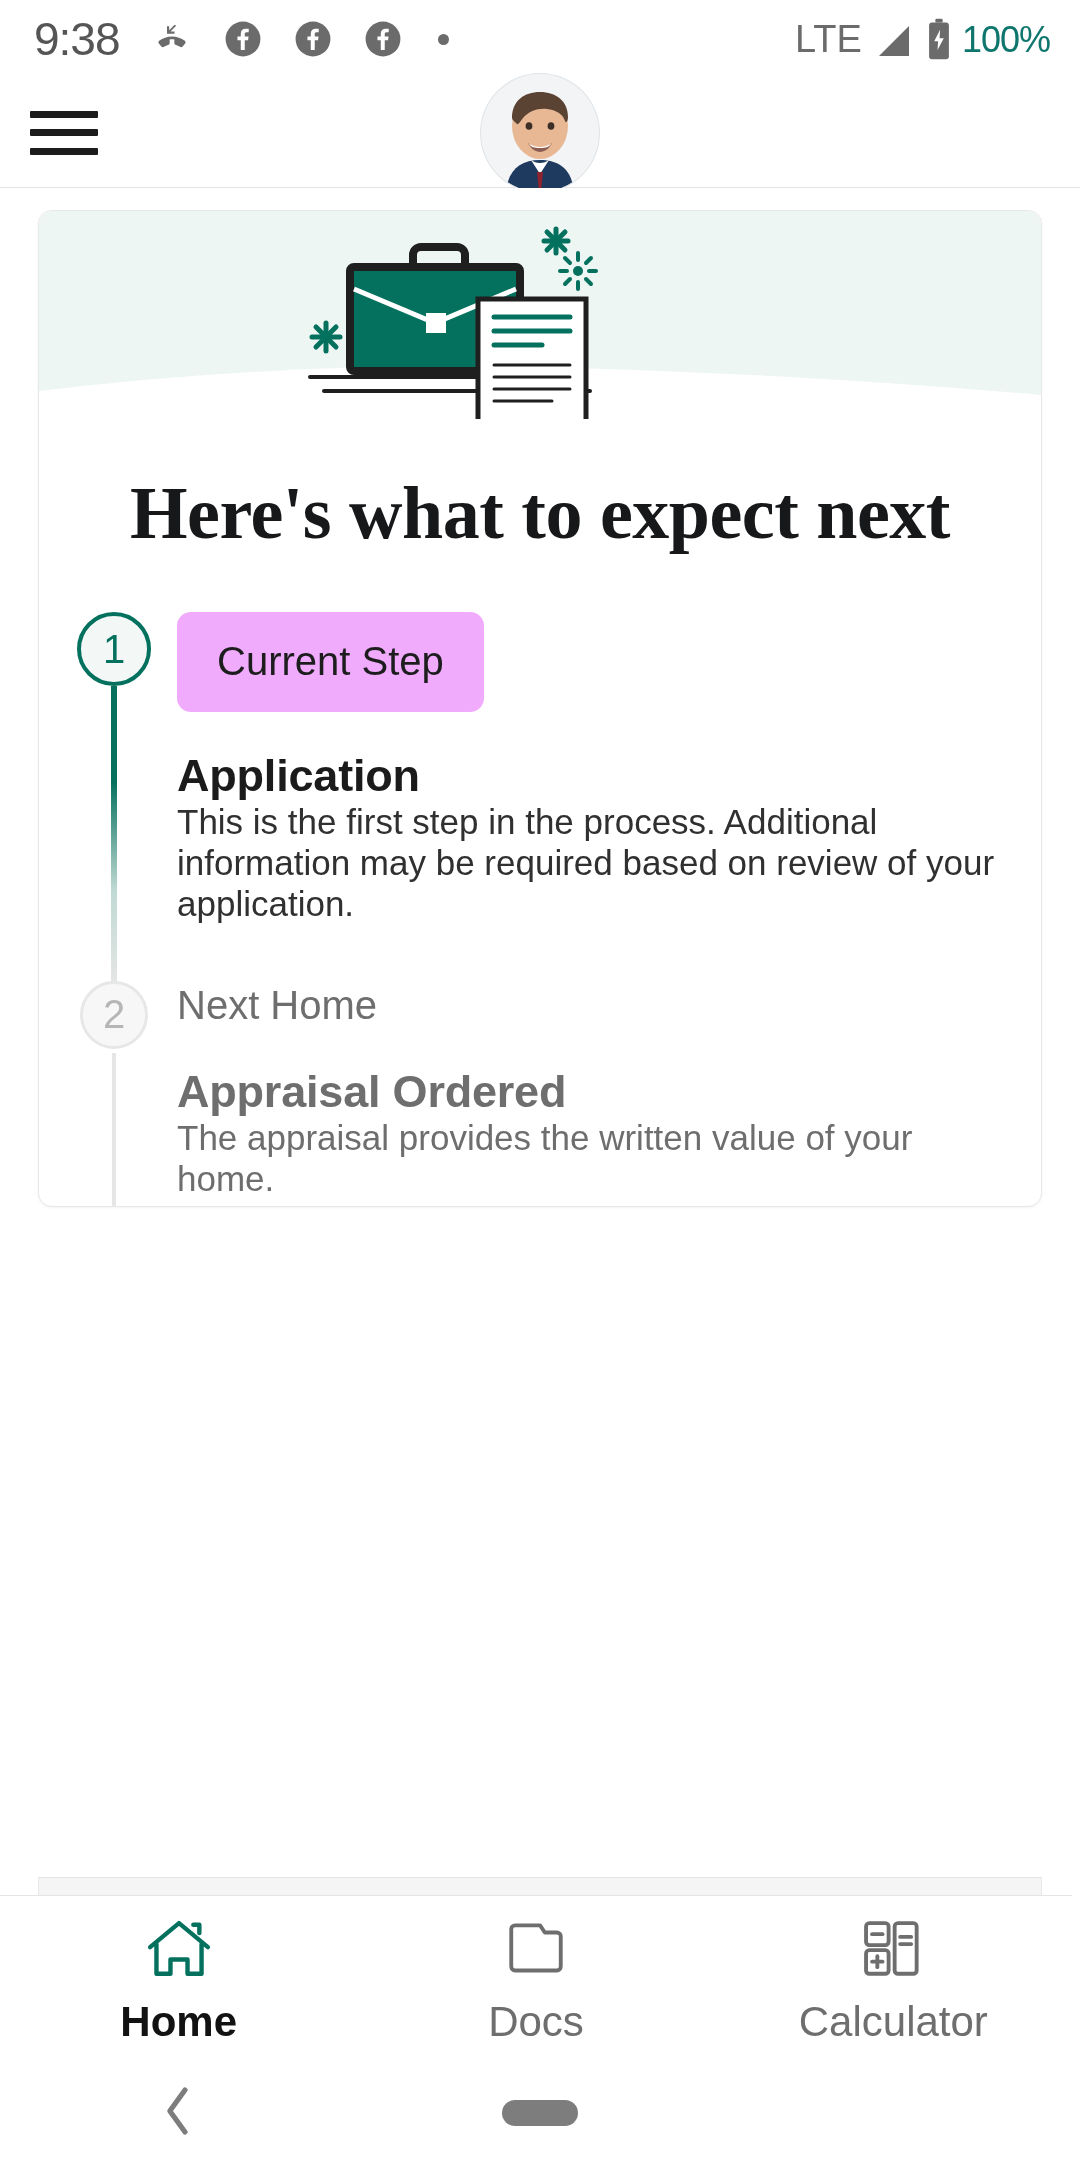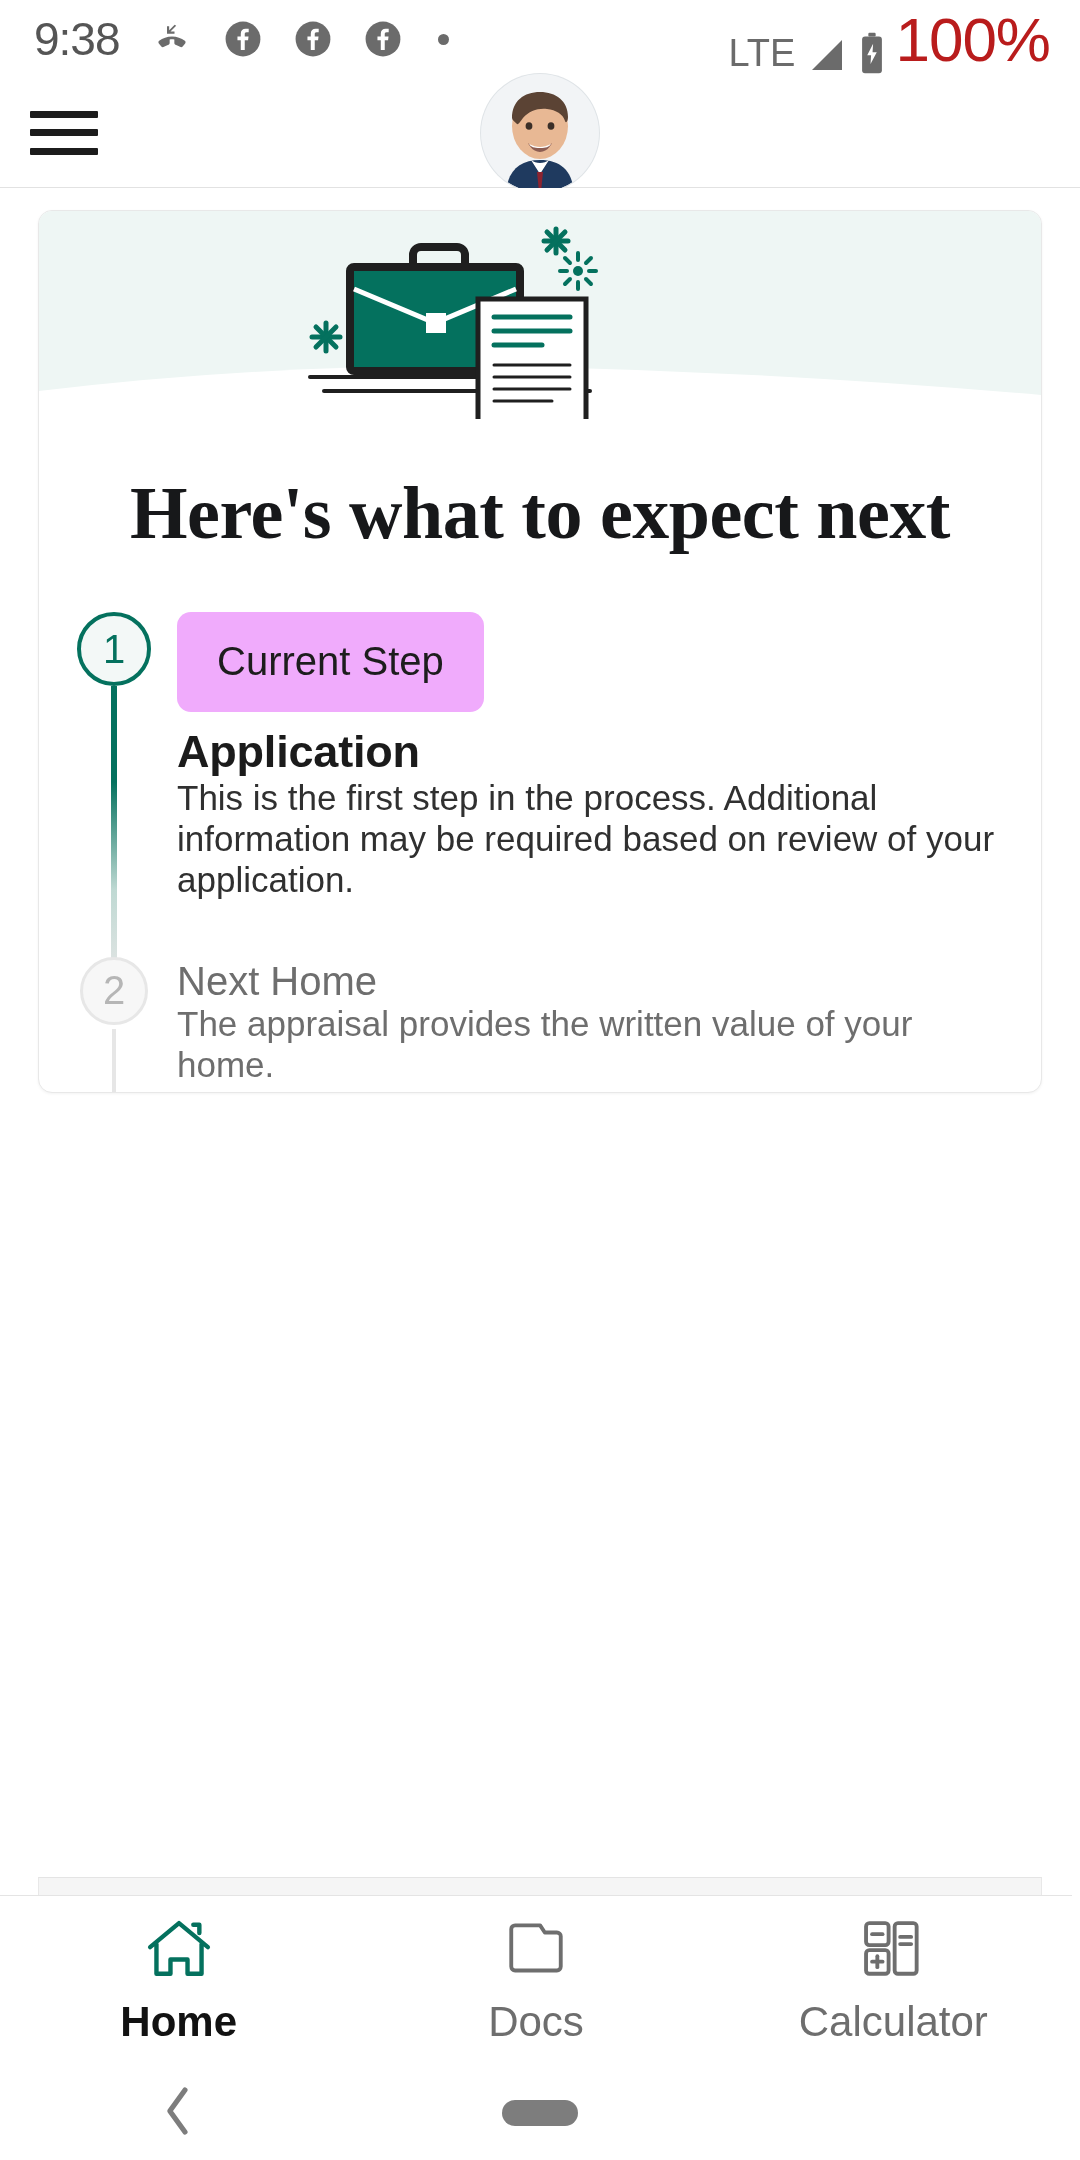--- a/index.html
+++ b/index.html
@@ -14,21 +14,21 @@
   .statusbar{
     height:78px; width:100%;
     display:flex; align-items:center; justify-content:space-between;
     padding:0 30px 0 34px;
     color:#636363;
   }
   .sb-left{ display:flex; align-items:center; gap:32px; }
   .sb-time{ font-size:46px; font-weight:400; letter-spacing:-1px; color:#555; }
   .sb-right{ display:flex; align-items:flex-end; gap:10px; }
   .sb-lte{ font-size:38px; letter-spacing:0px; color:#6b6b6b; }
-  .sb-pct{ font-size:62px; color:#b91c1c; letter-spacing:-1px; }
+  .sb-pct{ font-size:36px; color:#0f766e; letter-spacing:-1px; }
   .ic{ display:inline-flex; align-items:center; justify-content:center; }
   .dot-ic{ width:11px;height:11px;border-radius:50%;background:#6b6b6b; margin-left:4px;}
 
   
   .appbar{
     height:110px; width:100%;
     display:flex; align-items:center; justify-content:center;
     position:relative; background:#fff;
     border-bottom:1px solid #e2e2e2;
   }
@@ -105,21 +105,21 @@
     background:#f0abfc; color:#1d1d1d;
     font-size:40px; line-height:1;
     padding:29px 40px 31px 40px;
     border-radius:14px;
   }
   .next-label{
     font-size:40px; color:#6e6e6e; padding-top:4px;
   }
   .step-name{
     font-size:45px; font-weight:700; color:#1b1b1b;
-    margin-top:14px; letter-spacing:-0.2px;
+    margin-top:38px; letter-spacing:-0.2px;
   }
   .step-name.muted{ color:#6e6e6e; }
   .step-desc{
     font-size:35px; line-height:1.17; color:#303030; 
   }
   .step-desc.muted{ color:#6e6e6e; }
 
   .step2 .step-body{ padding-top:2px; }
 
   
@@ -316,20 +316,21 @@
         </div>
       </div>
 
       <div class="step step2" style="margin-top:46px">
         <div class="marker-col">
           <div class="circle idle" style="left:41px;top:4px;width:68px;height:68px">2</div>
           <div class="connector plain" style="height:200px;top:76px"></div>
         </div>
         <div class="step-body">
           <div class="next-label">Next Home</div>
+          <div class="step-name muted">Appraisal Ordered</div>
           <div class="step-desc muted">The appraisal provides the written value of your home.</div>
         </div>
       </div>
 
     </div>
   </div>
 
   <div class="viewall">
     <span>
       <span>View all steps</span>

